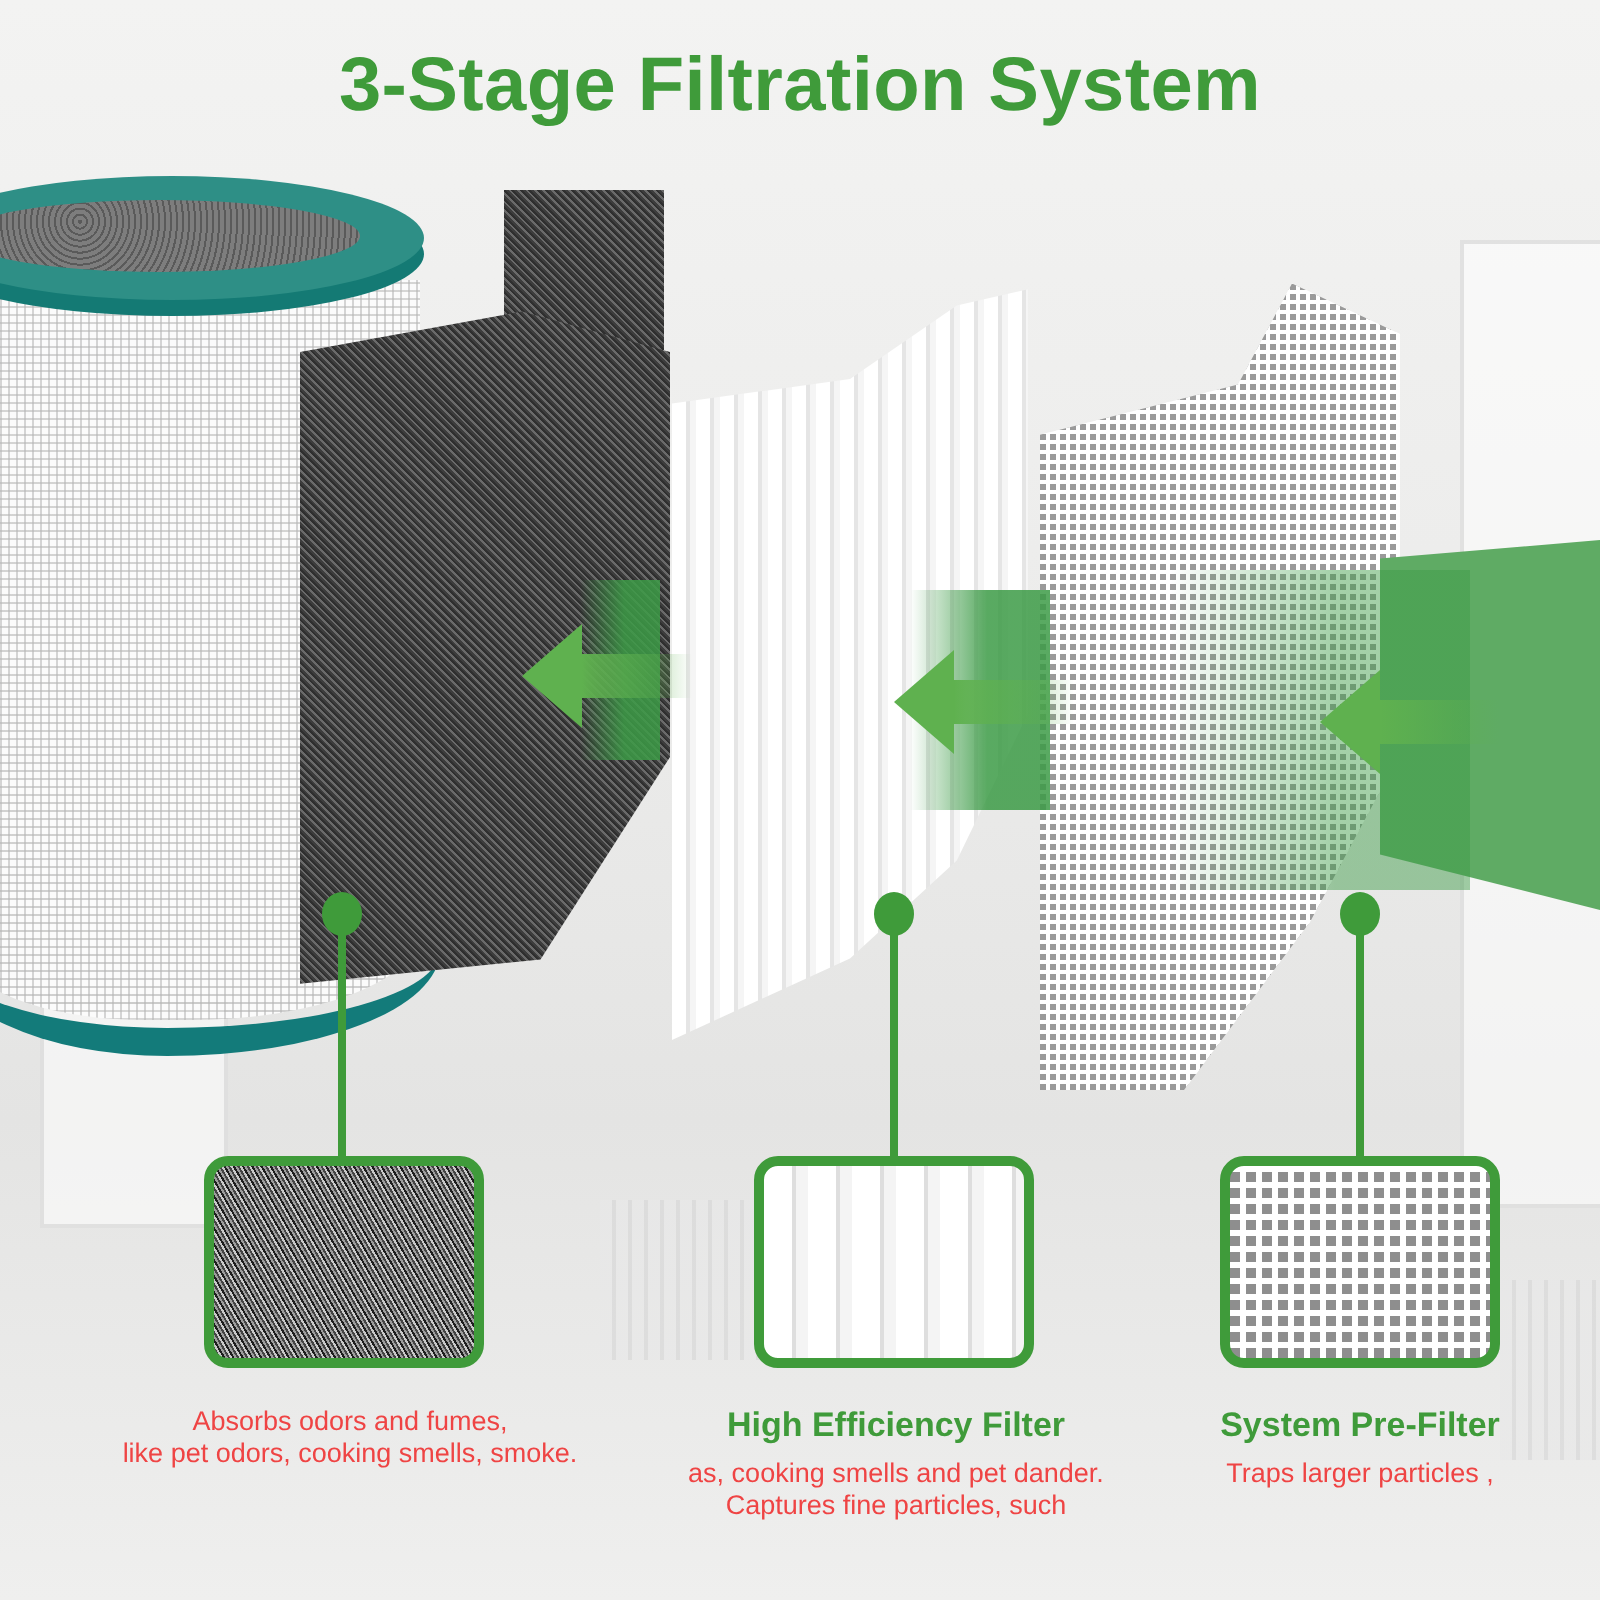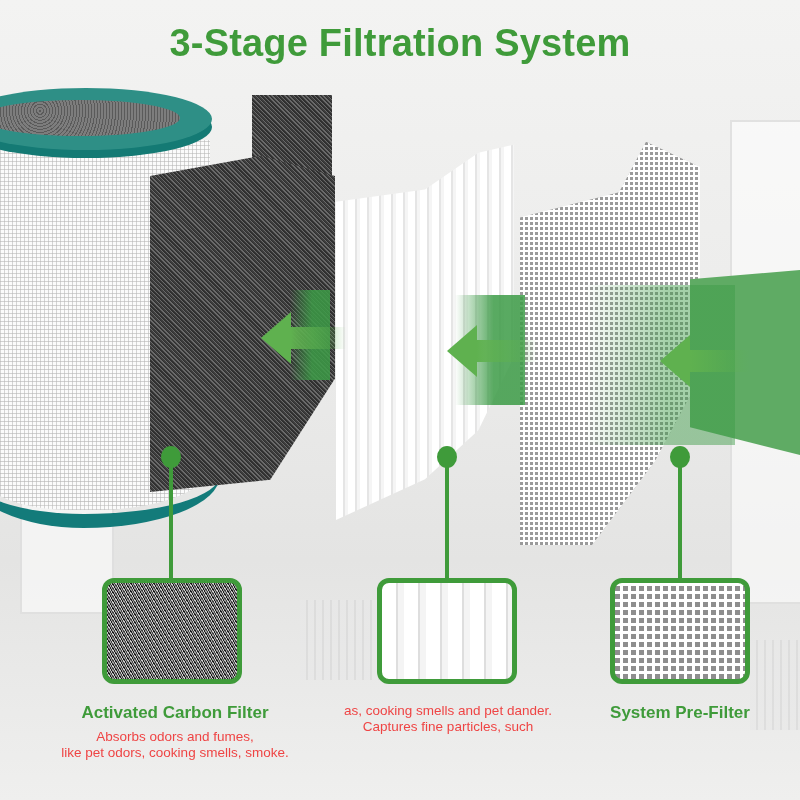--- a/index.html
+++ b/index.html
@@ -150,25 +150,26 @@
 
 <div class="callout-dot" style="left:437px;top:446px;"></div>
 <div class="callout-line" style="left:445px;top:464px;height:116px;"></div>
 <div class="swatch hepa" style="left:377px;top:578px;"></div>
 
 <div class="callout-dot" style="left:670px;top:446px;"></div>
 <div class="callout-line" style="left:678px;top:464px;height:116px;"></div>
 <div class="swatch mesh" style="left:610px;top:578px;"></div>
 
 <div class="label" style="left:20px;top:703px;width:310px;">
-  <span class="name">Activated Carbon Filter</span>
   <span class="desc">Absorbs odors and fumes,</span>
   <span class="desc">like pet odors, cooking smells, smoke.</span>
 </div>
 
 <div class="label" style="left:318px;top:703px;width:260px;">
+  <span class="name">High Efficiency Filter</span>
   <span class="desc">as, cooking smells and pet dander.</span>
   <span class="desc">Captures fine particles, such</span>
 </div>
 
 <div class="label" style="left:590px;top:703px;width:180px;">
   <span class="name">System Pre-Filter</span>
+  <span class="desc">Traps larger particles ,</span>
 </div>
 
 </body></html>

